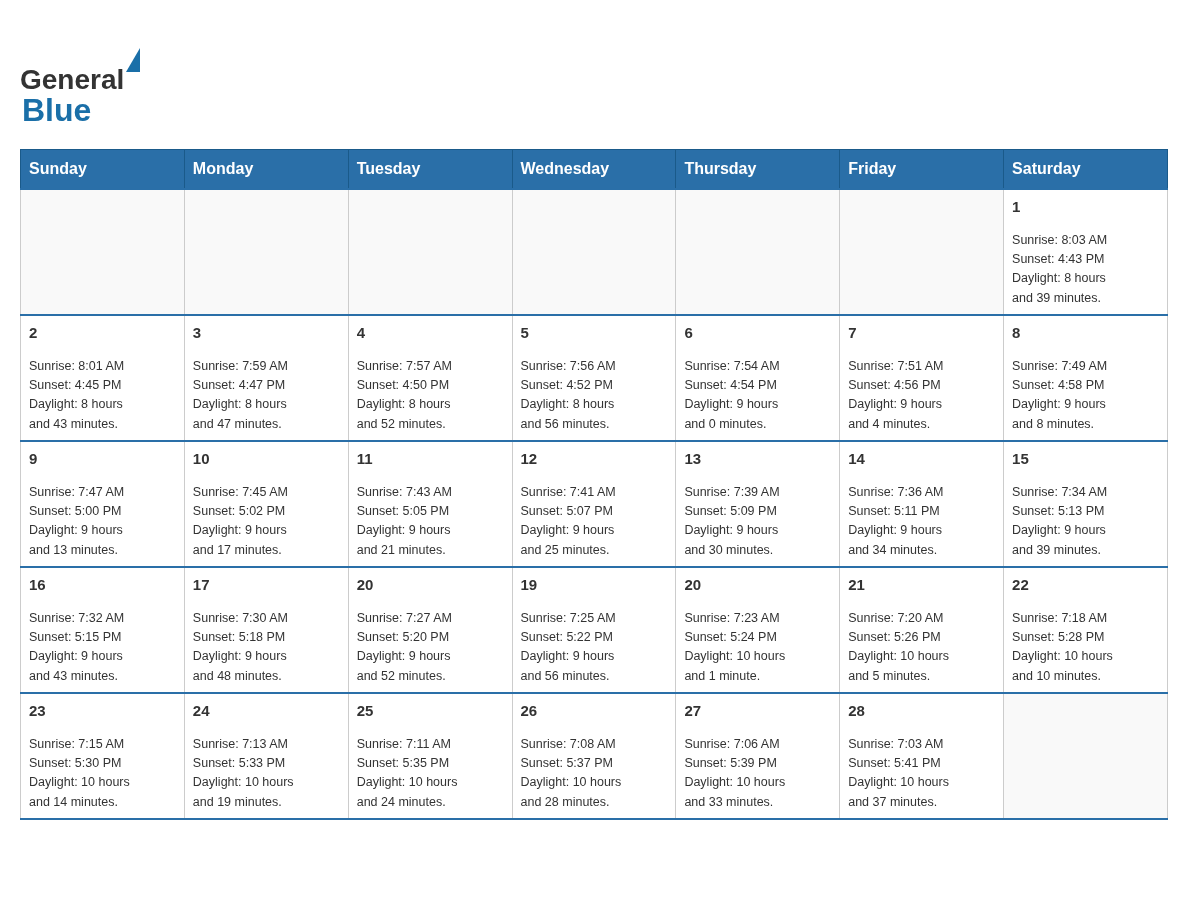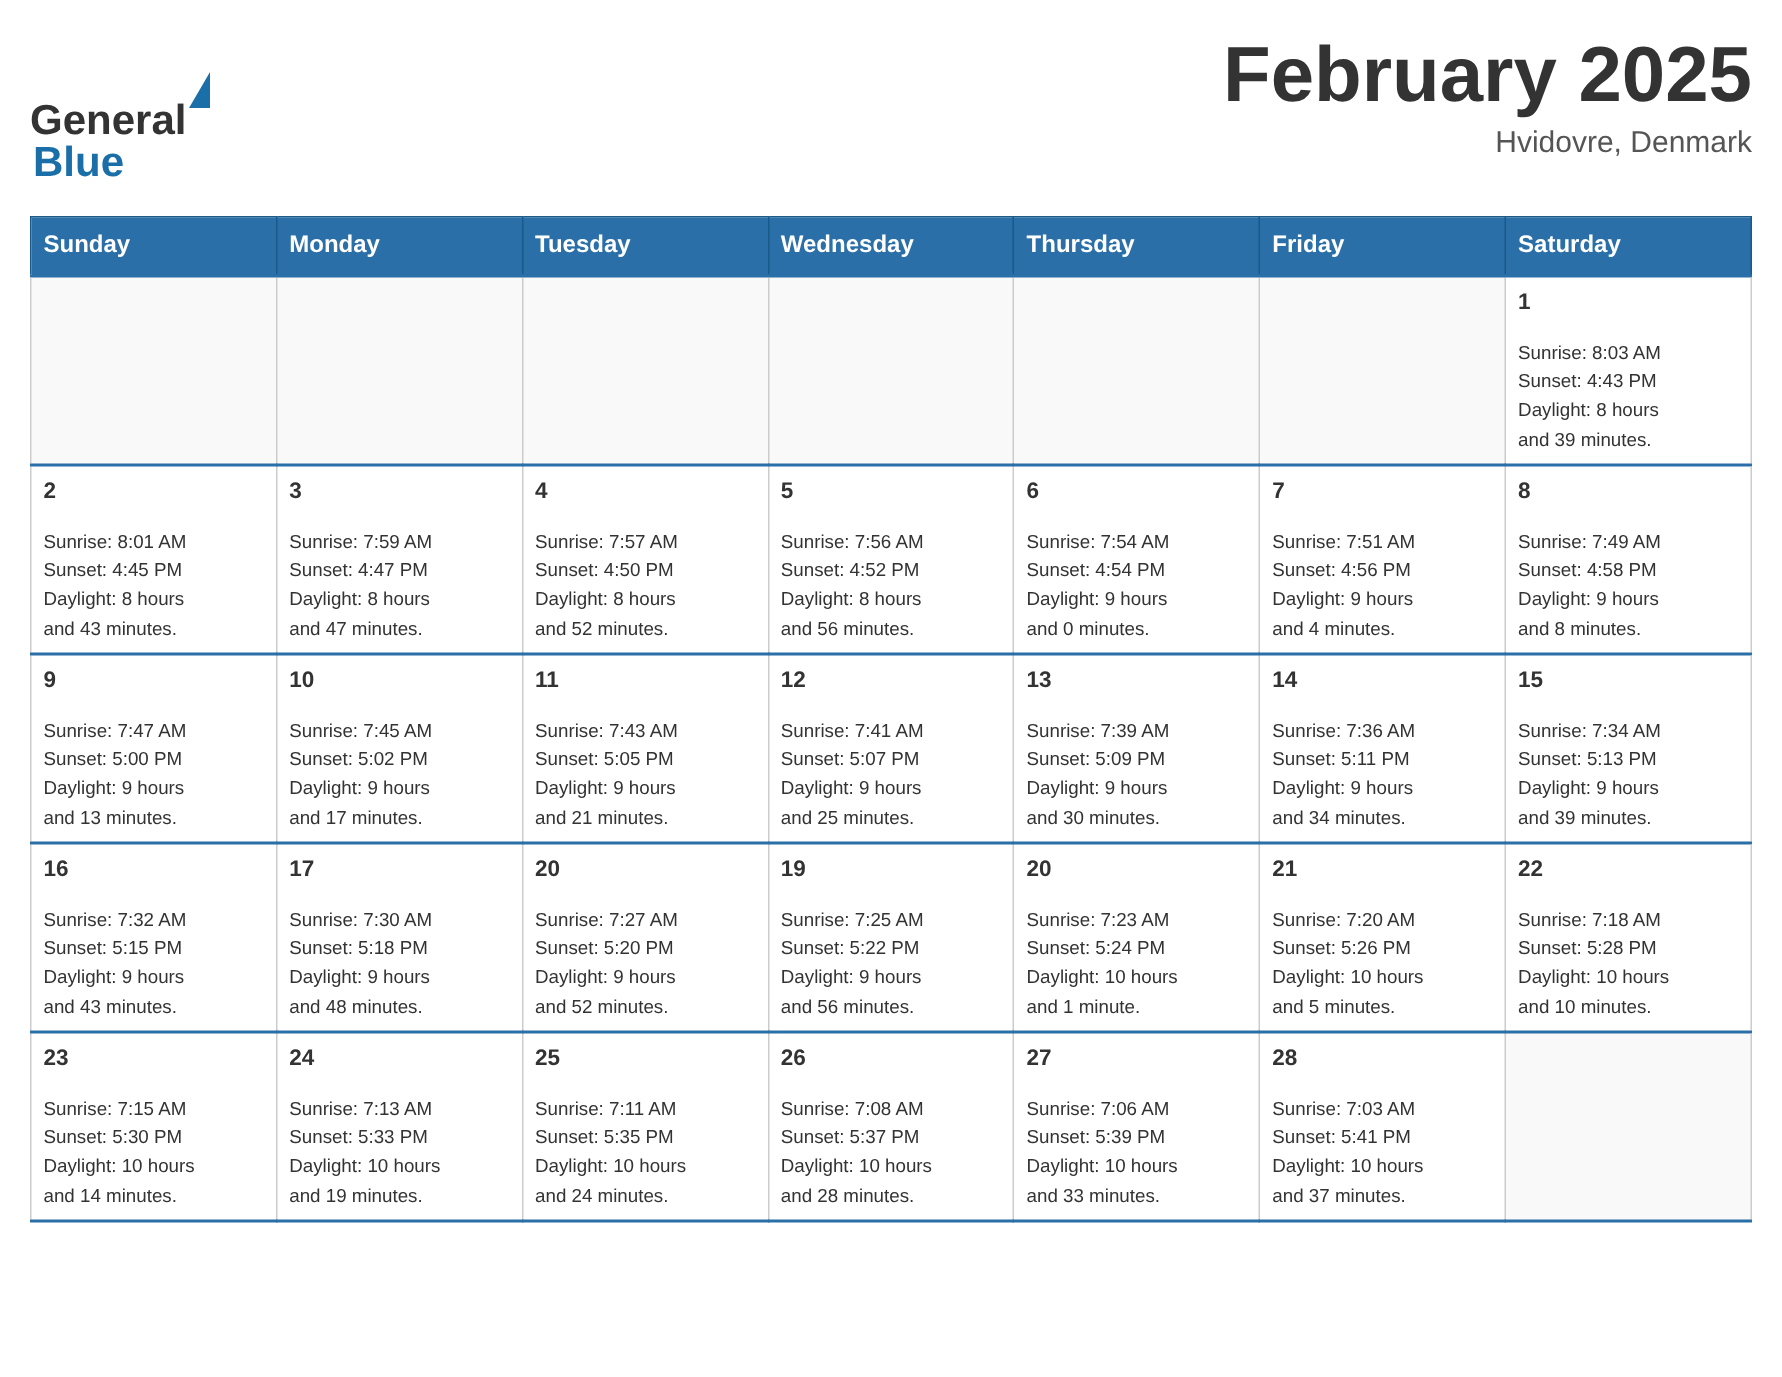--- a/index.html
+++ b/index.html
@@ -35,21 +35,21 @@
     .logo-triangle {
       width: 0;
       height: 0;
       border-left: 14px solid transparent;
       border-right: 0px solid transparent;
       border-bottom: 24px solid #1a6fa8;
       margin-left: 2px;
       margin-top: 4px;
     }
     .logo-blue {
-      font-size: 28px;
+      font-size: 32px;
       font-weight: bold;
       color: #1a6fa8;
       margin-top: -4px;
       margin-left: 2px;
     }
     .title-area {
       text-align: right;
     }
     .month-title {
       font-size: 52px;
@@ -109,24 +109,20 @@
 </head>
 <body>
 
 <div class="header">
   <div class="logo">
     <div class="logo-top">
       <span class="logo-general">General</span>
       <div class="logo-triangle"></div>
     </div>
     <span class="logo-blue">Blue</span>
-  </div>
-  <div class="title-area">
-    <div class="month-title">February 2025</div>
-    <div class="location">Hvidovre, Denmark</div>
   </div>
 </div>
 
 <table class="calendar">
   <thead>
     <tr class="header-row">
     <th>Sunday</th>
         <th>Monday</th>
         <th>Tuesday</th>
         <th>Wednesday</th>

